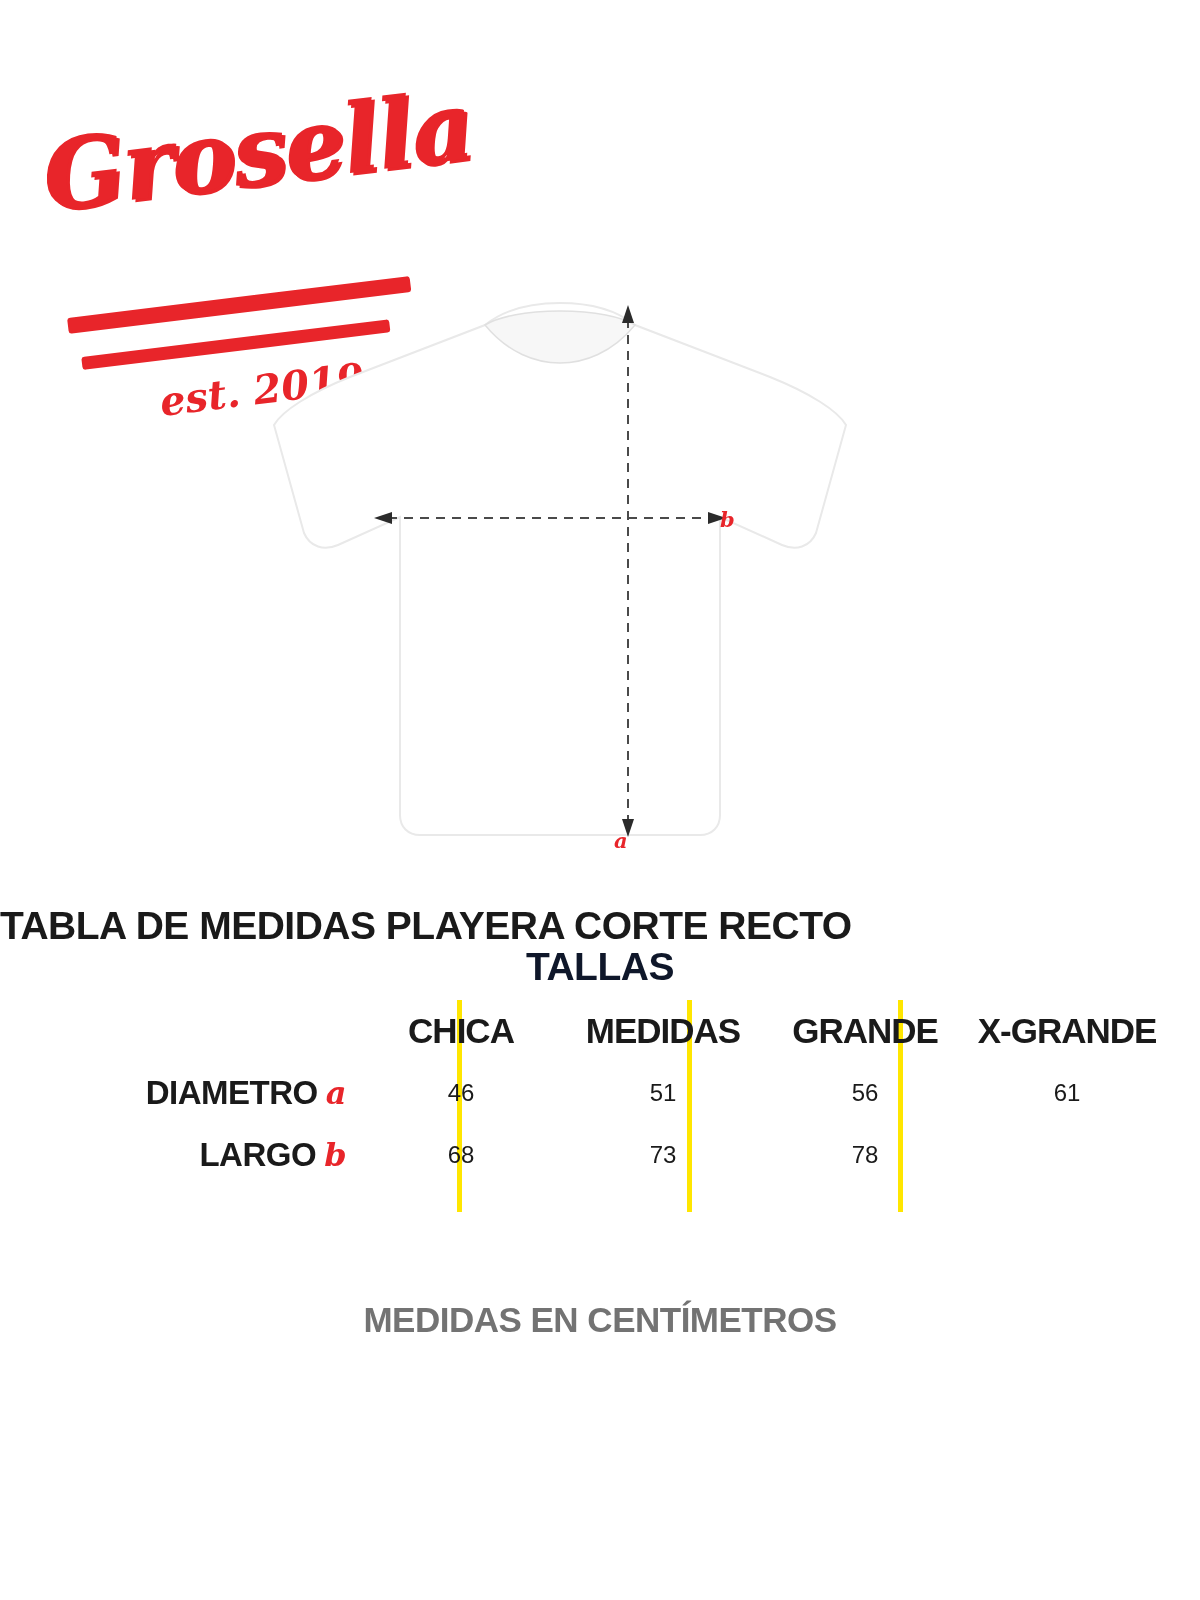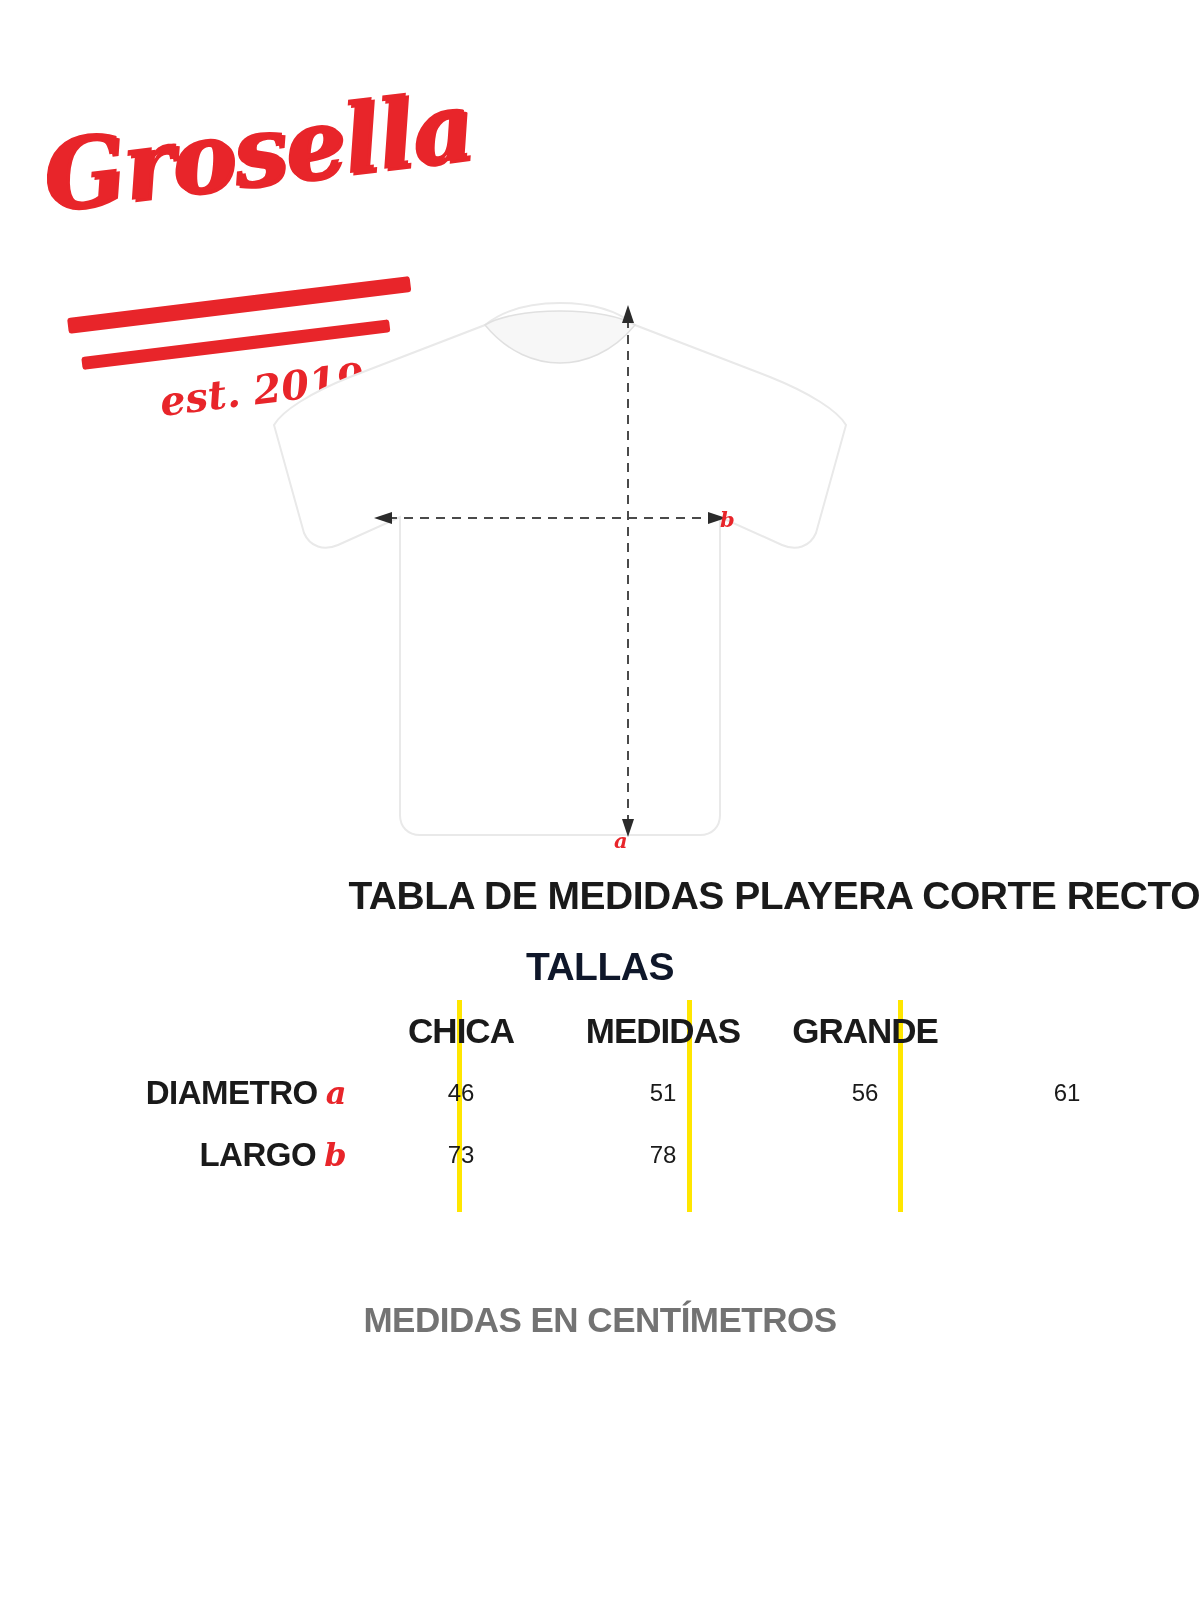--- a/index.html
+++ b/index.html
@@ -91,23 +91,23 @@
     font-size: 21px;
     color: #e8252a;
   }
   .dim-label.b { left: 470px; top: 212px; }
   .dim-label.a { left: 364px; top: 533px; }
 
   
   .sheet-title {
     position: absolute;
     left: 0;
-    top: 874px;
-    width: 1200px;
-    text-align: right;
+    top: 904px;
+    width: 1200px;
+    text-align: left;
     font-family: "Liberation Sans", sans-serif;
     font-weight: bold;
     font-size: 39px;
     letter-spacing: -0.5px;
     color: #1a1a1a;
   }
   .sizes-word {
     position: absolute;
     left: 0;
     top: 945px;
@@ -238,35 +238,37 @@
 <div class="divider d2"></div>
 <div class="divider d3"></div>
 
 <div class="table">
 
   <div class="trow head">
     <div class="rowlabel"></div>
     <div class="cell">CHICA</div>
     <div class="cell">MEDIDAS</div>
     <div class="cell">GRANDE</div>
+    <div class="cell">X-GRANDE</div>
   </div>
 
   <div class="trow datarow">
     <div class="rowlabel">
       <span>DIAMETRO</span><span class="marker">a</span>
     </div>
     <div class="cell">46</div>
     <div class="cell">51</div>
     <div class="cell">56</div>
     <div class="cell">61</div>
   </div>
 
   <div class="trow datarow">
     <div class="rowlabel">
       <span>LARGO</span><span class="marker">b</span>
     </div>
+    <div class="cell">68</div>
     <div class="cell">73</div>
     <div class="cell">78</div>
   </div>
 
 </div>
 
 <div class="footer-note">MEDIDAS EN CENTÍMETROS</div>
 
 </body></html>

